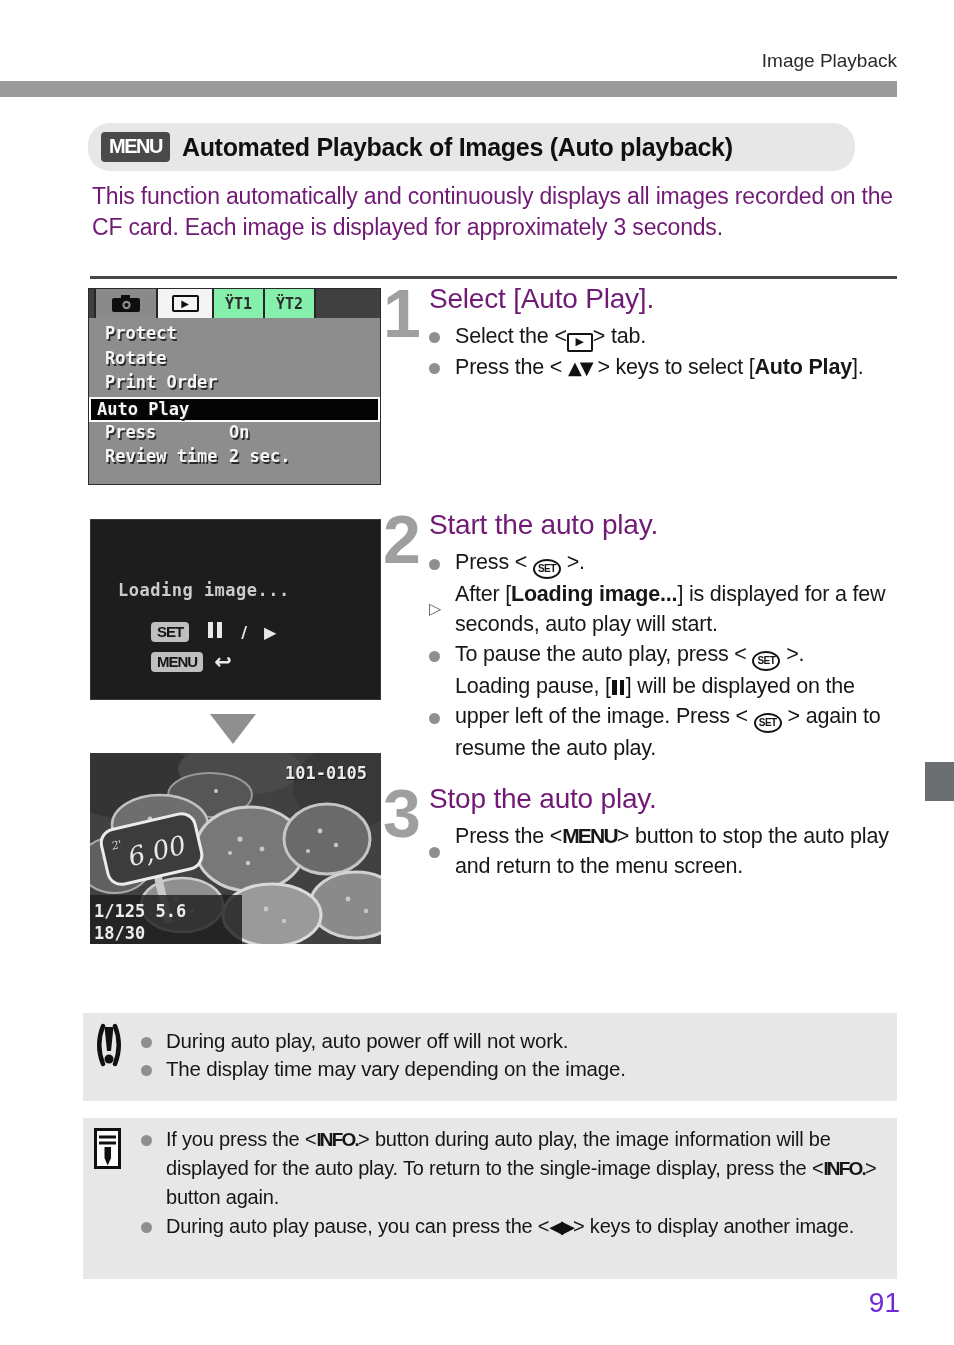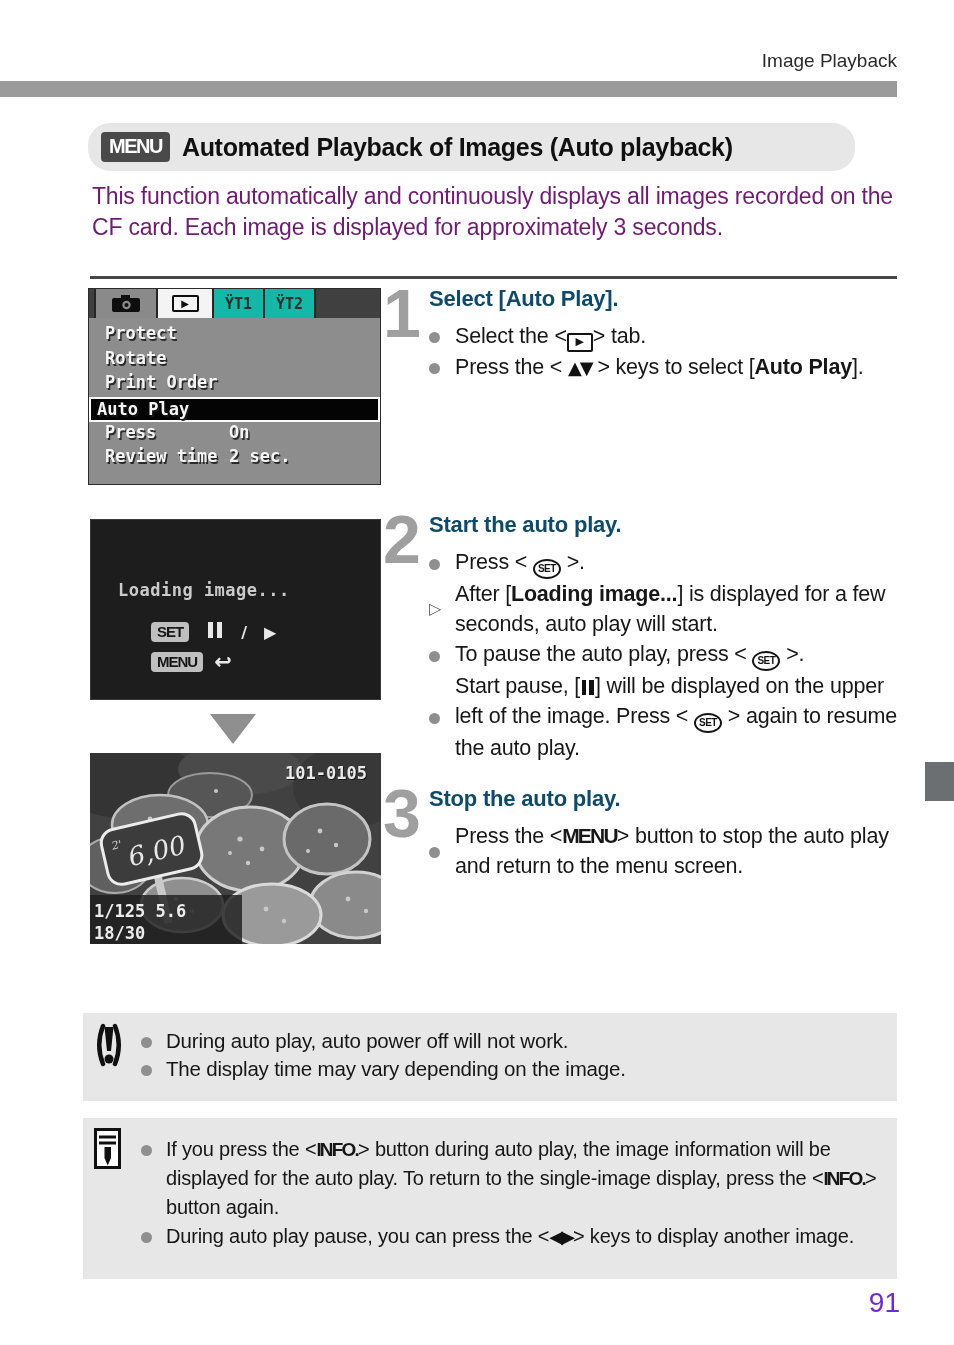--- a/index.html
+++ b/index.html
@@ -22,21 +22,21 @@
   .title-rule { position:absolute; top:276px; left:90px; width:807px; height:3px; background:#474747; }
 
   
   .menu-screen { position:absolute; top:288px; left:88px; width:293px; height:197px;
     background:#8d8d8d; border:1px solid #2b2b2b; }
   .tabstrip { display:flex; height:29px; background:#404040; align-items:stretch; }
   .tabpad { width:7px; border-right:2px solid #262626; }
   .tab { display:flex; align-items:center; justify-content:center; border-right:2px solid #262626; }
   .tab-cam { width:62px; background:#8a8a8a; }
   .tab-play { width:56px; background:#f4f4f4; }
-  .tab-set { width:51px; background:#14b8a6; color:#2c2c2c;
+  .tab-set { width:51px; background:#86efac; color:#2c2c2c;
     font:bold 15px "DejaVu Sans Mono", monospace; }
   .playbox { width:27px; height:17px; border:2.5px solid #0e0e0e; border-radius:2px;
     display:flex; align-items:center; justify-content:center;
     font-family:"DejaVu Sans", sans-serif; font-size:10px; color:#0e0e0e; background:#f4f4f4; }
   .menu-items { padding-top:5px; }
   .mrow { position:relative; height:24.5px; line-height:24.5px; padding-left:16px;
     color:#f5f5f5; font:bold 17px "DejaVu Sans Mono", monospace;
     text-shadow:1.5px 1.5px 0 rgba(25,25,25,.85); }
   .mrow .mval { position:absolute; left:140px; top:0; }
   .mrow.sel { background:#040404; border:2px solid #fafafa; padding-left:6px;
@@ -66,21 +66,21 @@
 
   
   .chapter-tab { position:absolute; top:762px; left:925px; width:29px; height:39px; background:#6c6f71; }
 
   
   .step { position:absolute; left:383px; width:517px; }
   .s1 { top:284px; } .s2 { top:510px; } .s3 { top:784px; }
   .stepnum { position:absolute; left:0; top:0; font-size:68px; font-weight:bold;
     color:#9f9f9f; line-height:58px; letter-spacing:-3px; }
   .stepbody { margin-left:46px; }
-  .steptitle { font-size:22px; font-weight:bold; color:#0c4a6e; line-height:30px;
+  .steptitle { font-size:28px; font-weight:normal; color:#701a75; line-height:30px;
     margin-bottom:7px; letter-spacing:-0.2px; }
   .bullets { width:478px; }
   .bullet { display:flex; font-size:21.5px; line-height:30px; color:#171717; letter-spacing:-0.2px;align-items:center; }
   .marker { flex:none; width:26px; }
   .dot { display:inline-block; width:11px; height:11px; border-radius:50%; background:#8f8f8f; margin-top:9px; }
   .tri { font-family:"DejaVu Sans", sans-serif; color:#5f5f5f; font-size:16px; }
   .btext { flex:1; }
   .btext b { font-weight:bold; }
 
   
@@ -93,21 +93,21 @@
     border-radius:50%; font-size:10px; font-weight:bold; line-height:16px;
     text-align:center; letter-spacing:-0.5px; color:#141414; vertical-align:-3px; }
   .btnname { font-weight:bold; font-size:21px; letter-spacing:-1.8px; }
 
   
   .infobox { position:absolute; left:83px; width:814px; background:#e7e7e7; }
   .cbox { top:1013px; height:88px; }
   .nbox { top:1118px; height:161px; }
   .boxicon { position:absolute; left:11px; top:10px; }
   .boxlist { margin:14px 0 0 58px; width:740px; }
-  .nbox .boxlist { margin-top:17px; }
+  .nbox .boxlist { margin-top:7px; }
   .boxrow { display:flex; font-size:20.5px; line-height:28px; color:#161616; letter-spacing:-0.2px; }
   .nbox .boxrow { font-size:20px; line-height:29px; }
   .boxrow .marker { width:25px; }
   .boxrow .dot { margin-top:8px; }
 
   .pagenum { position:absolute; top:1287px; right:54px; font-size:28px; color:#6d28d9; }
 </style>
 </head>
 <body>
 
@@ -249,21 +249,21 @@
         <div class="bullet">
           <span class="marker tri">▷</span>
           <span class="btext"><span>After [</span><b>Loading image...</b><span>] is displayed for a few seconds, auto play will start.</span></span>
         </div>
         <div class="bullet">
           <span class="marker"><span class="dot"></span></span>
           <span class="btext"><span>To pause the auto play, press &lt;</span> <span class="setcirc">SET</span> <span>&gt;.</span></span>
         </div>
         <div class="bullet">
           <span class="marker"><span class="dot"></span></span>
-          <span class="btext"><span>Start pause, [</span><span class="pausein"><i></i><i></i></span><span>] will be displayed on the upper left of the image. Press &lt;</span> <span class="setcirc">SET</span> <span>&gt; again to resume the auto play.</span></span>
+          <span class="btext"><span>Loading pause, [</span><span class="pausein"><i></i><i></i></span><span>] will be displayed on the upper left of the image. Press &lt;</span> <span class="setcirc">SET</span> <span>&gt; again to resume the auto play.</span></span>
         </div>
       </div>
     </div>
   </div>
 
   <div class="step s3">
     <div class="stepnum">3</div>
     <div class="stepbody">
       <div class="steptitle">Stop the auto play.</div>
       <div class="bullets">

